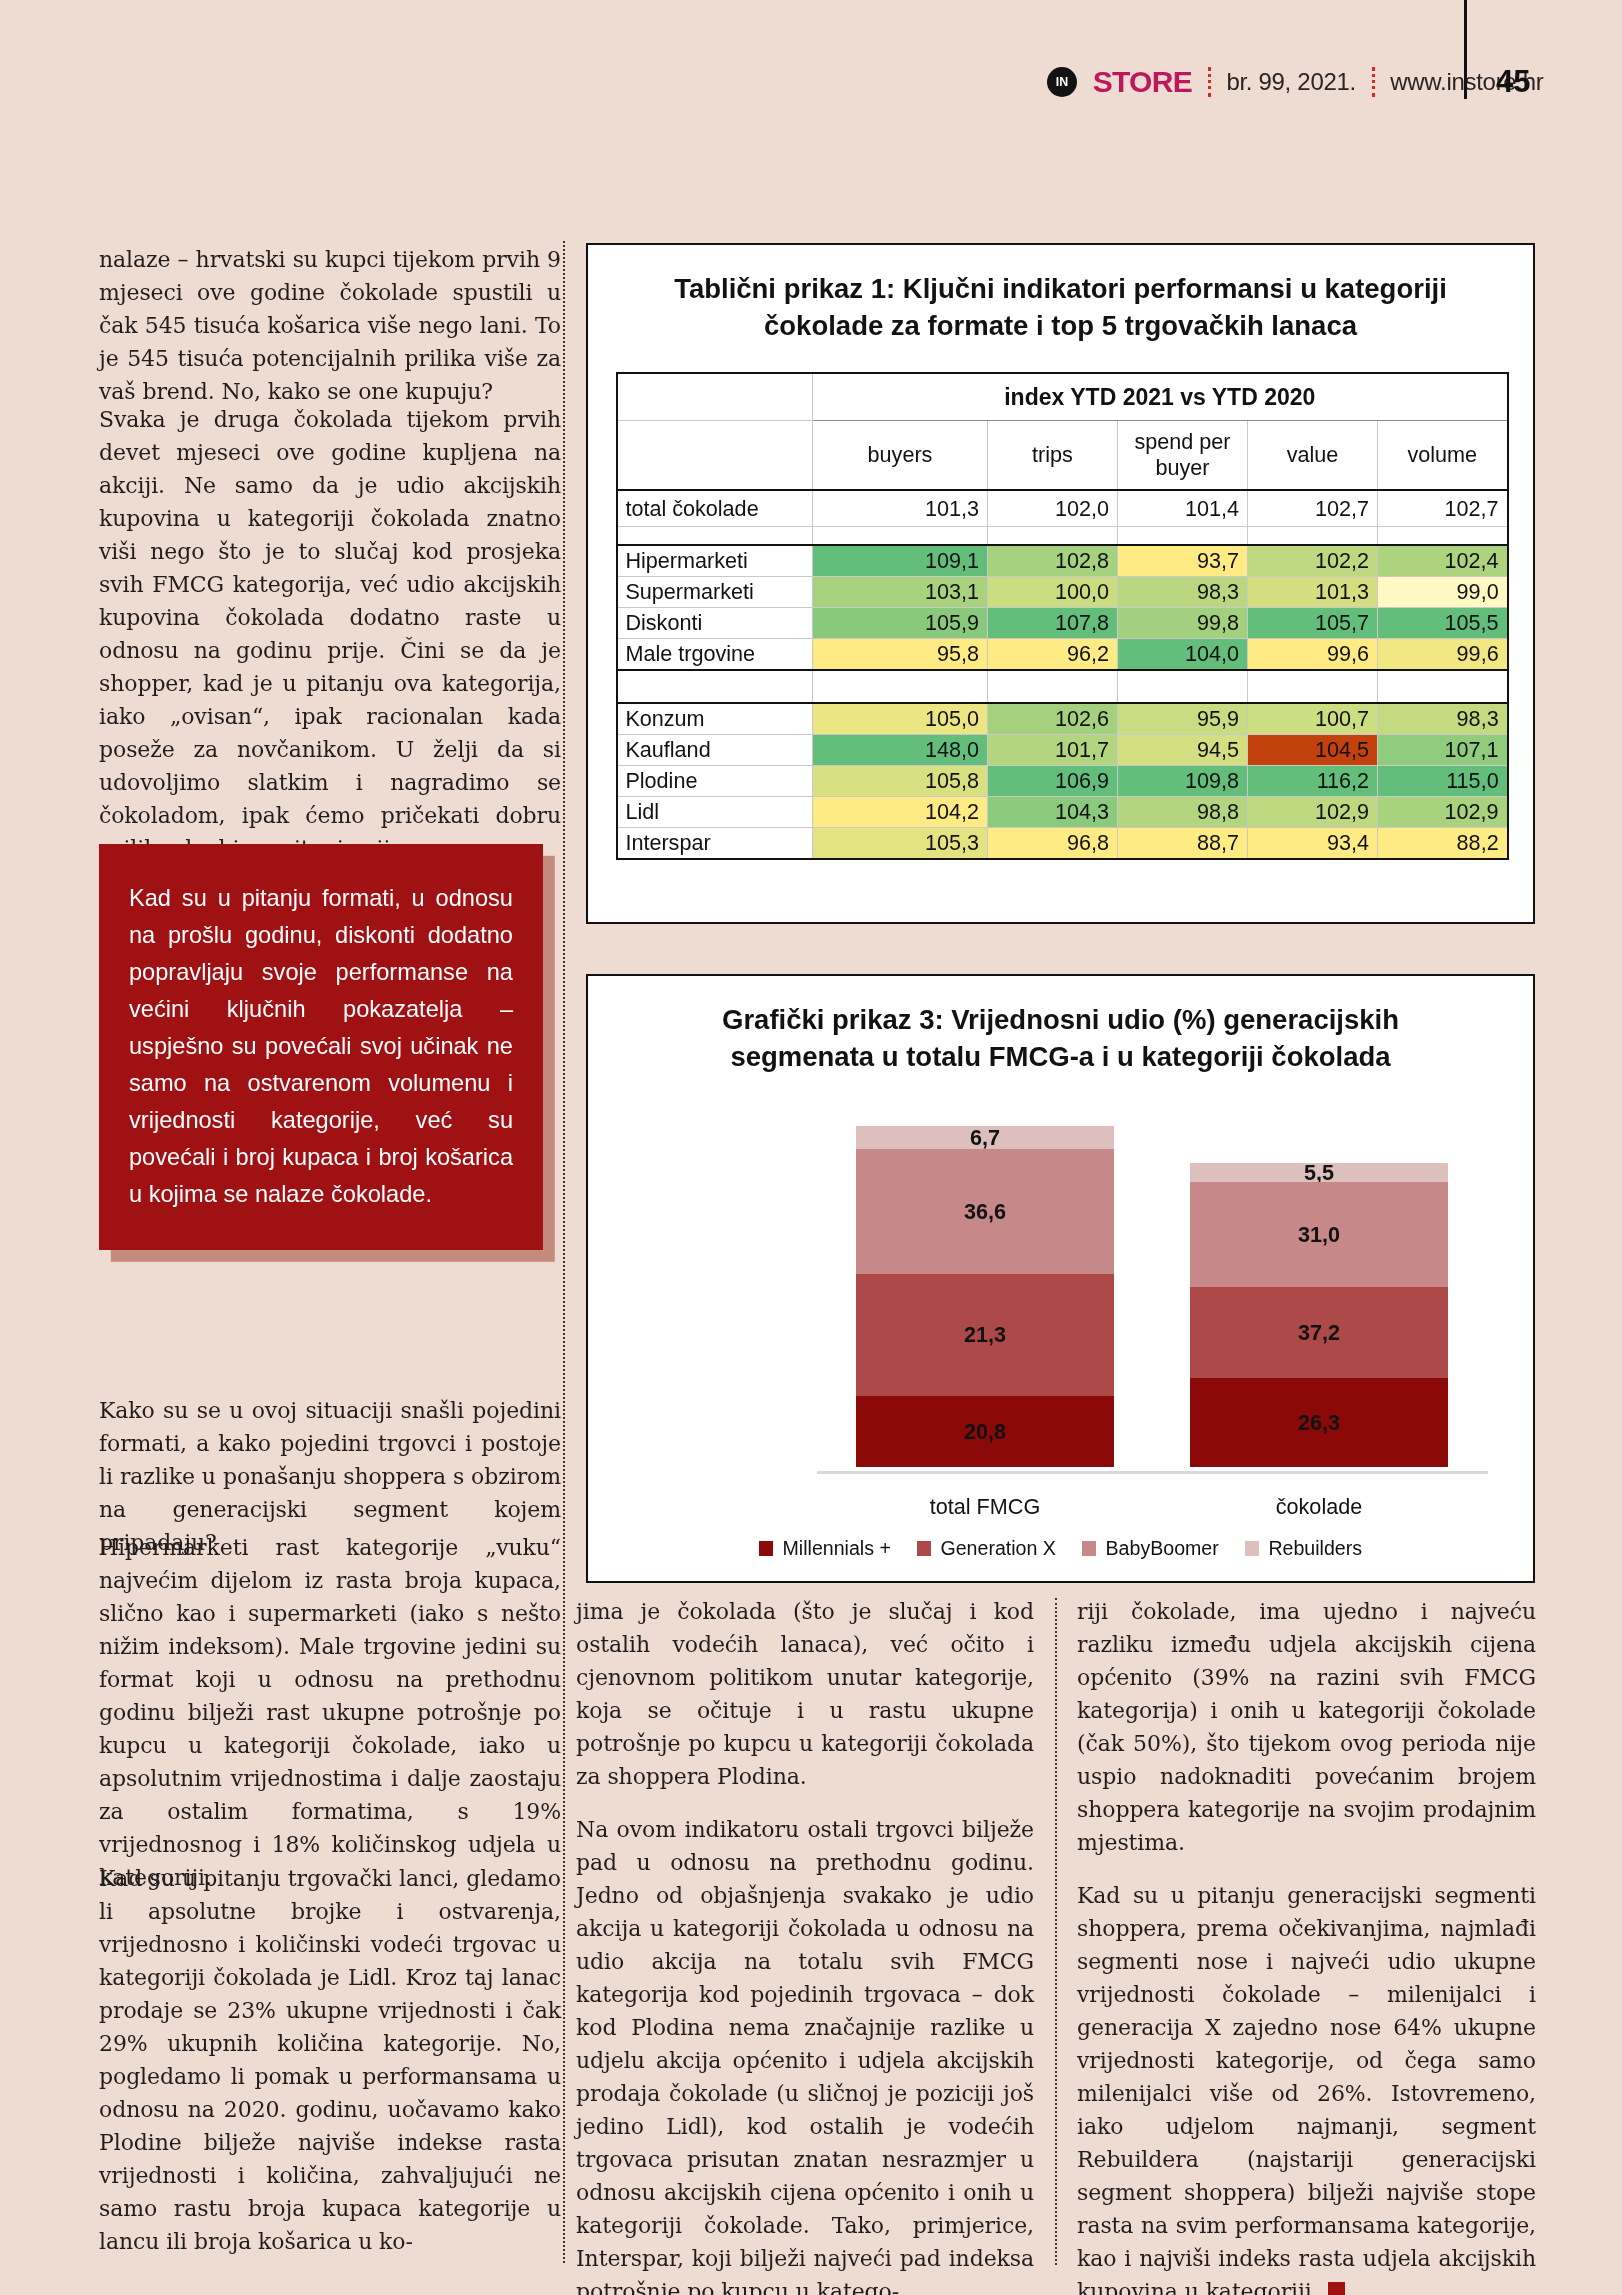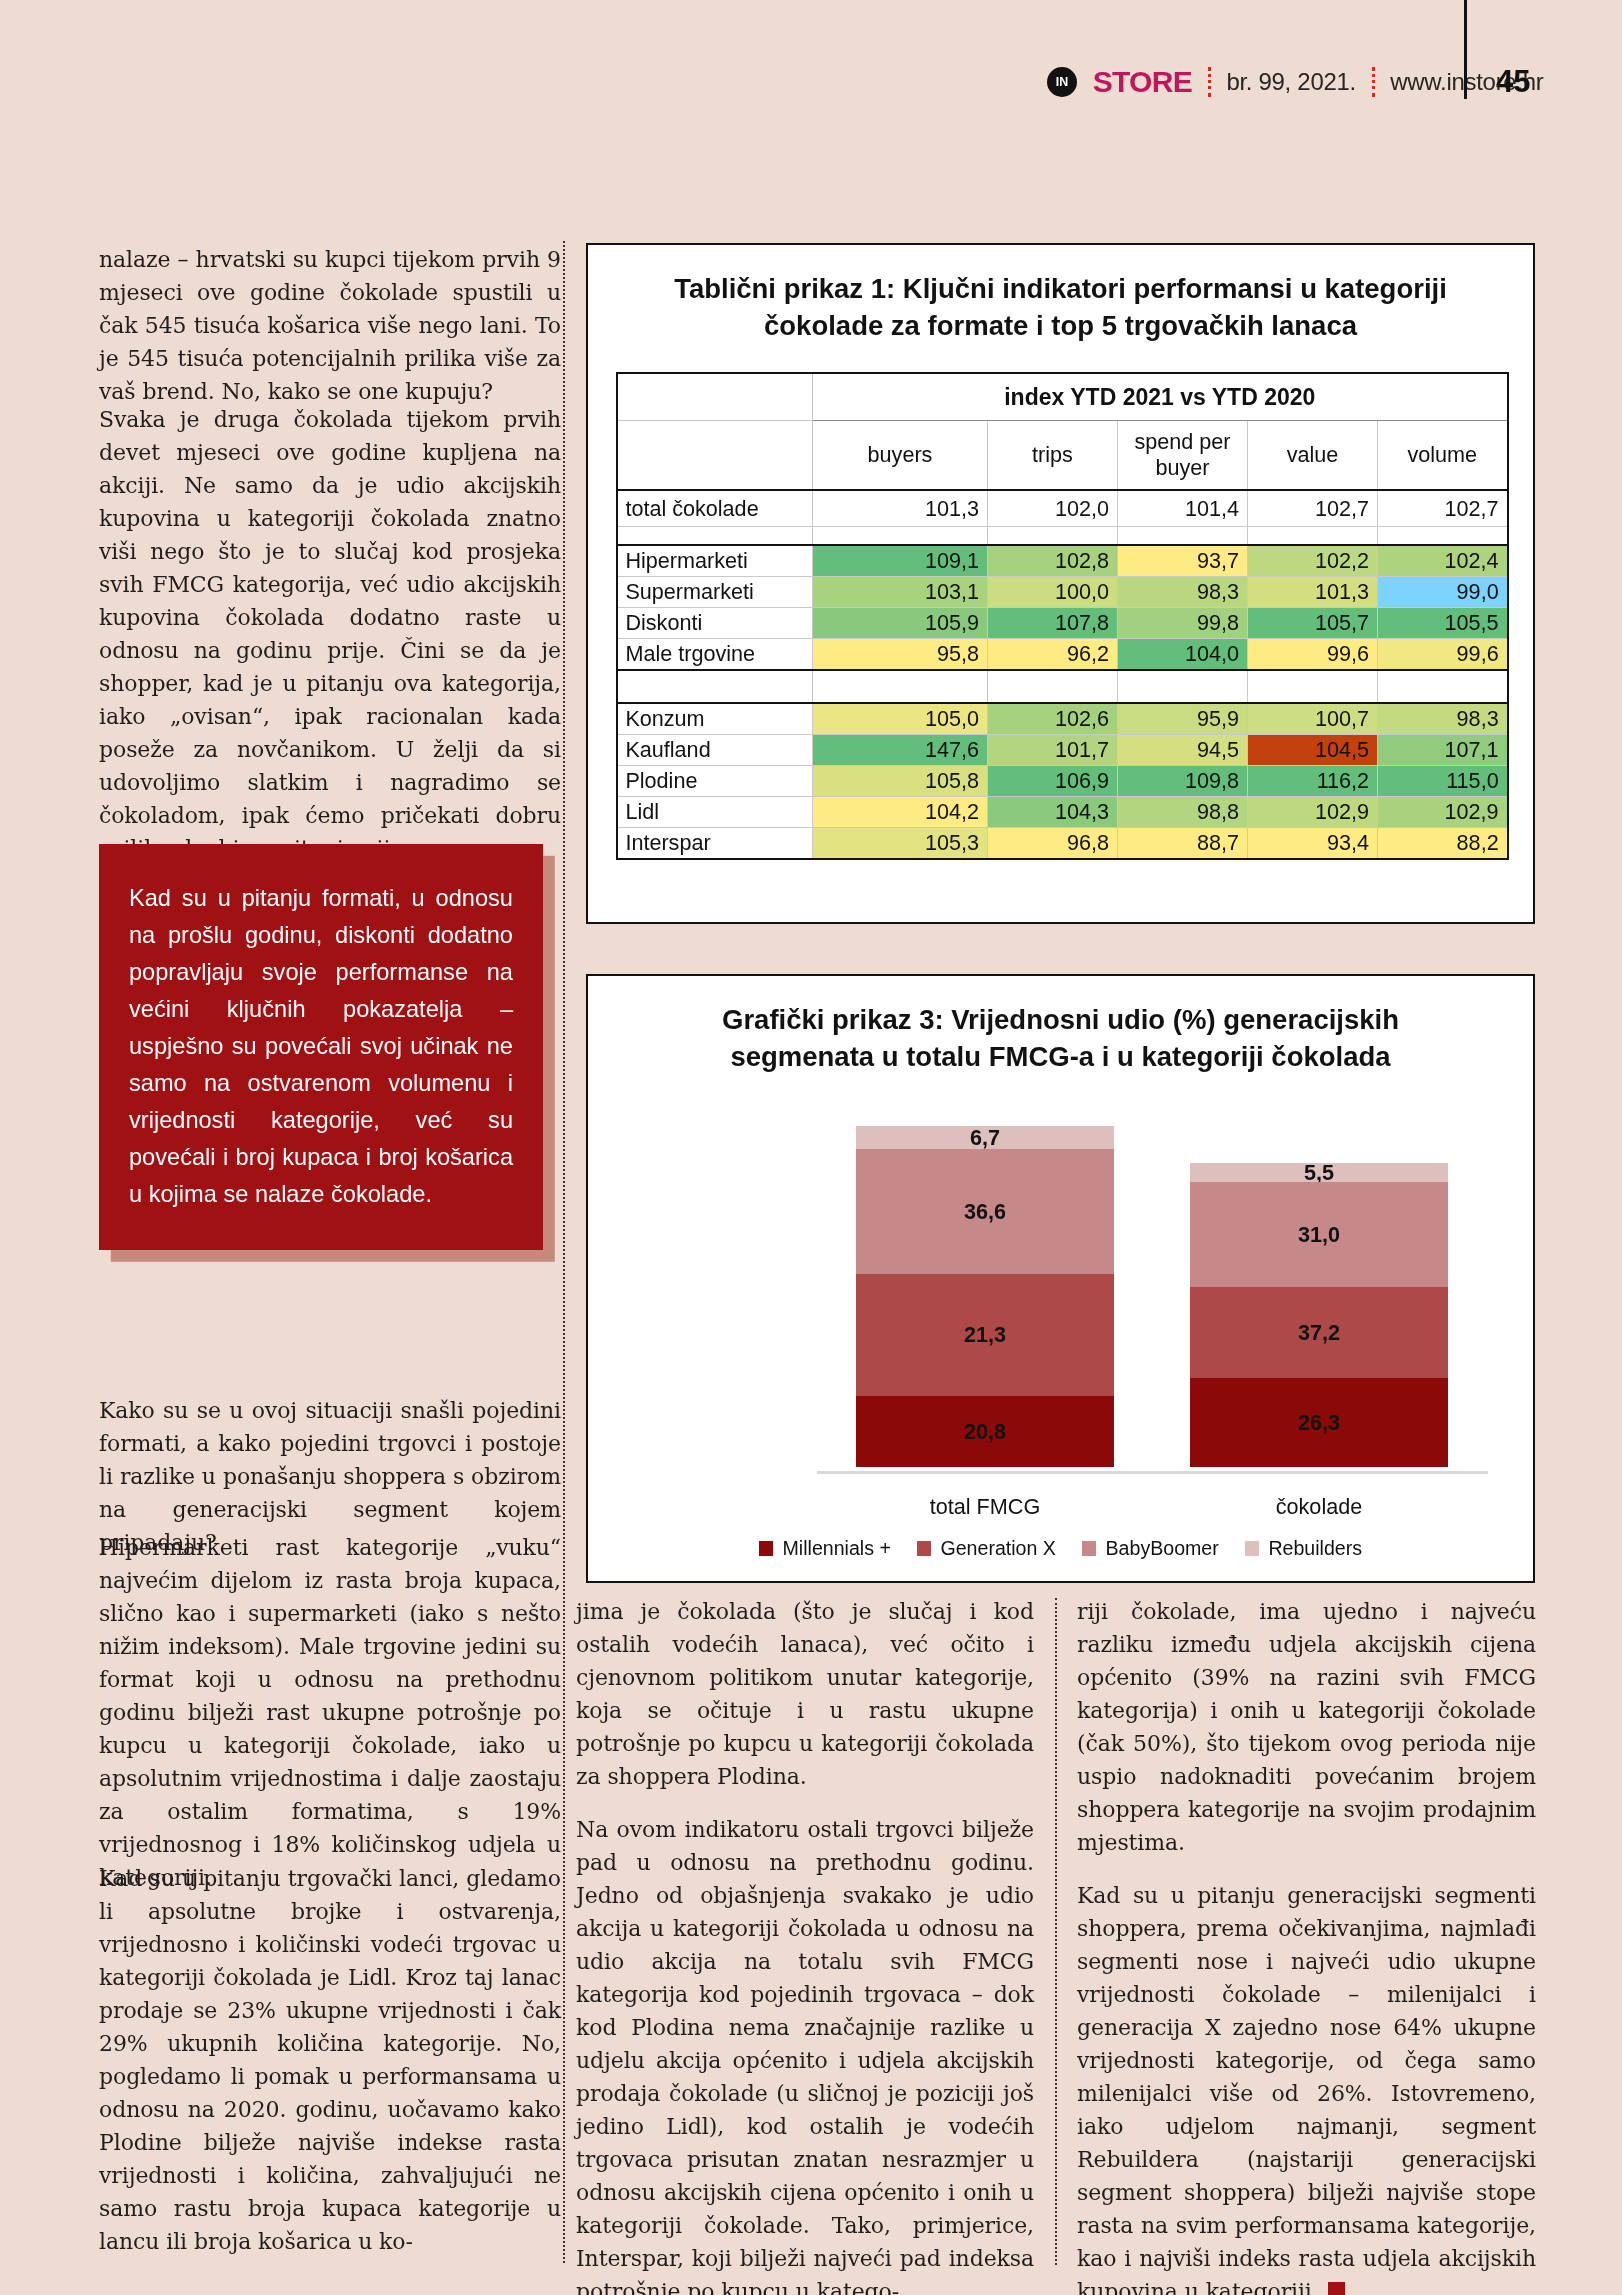--- a/index.html
+++ b/index.html
@@ -157,21 +157,21 @@
             <td class="num" style="background-color: rgb(255, 235, 132);">93,7</td>
             <td class="num" style="background-color: rgb(189, 216, 128);">102,2</td>
             <td class="num" style="background-color: rgb(173, 211, 127);">102,4</td>
           </tr>
           <tr>
             <td class="lbl">Supermarketi</td>
             <td class="num" style="background-color: rgb(169, 210, 127);">103,1</td>
             <td class="num" style="background-color: rgb(204, 220, 129);">100,0</td>
             <td class="num" style="background-color: rgb(185, 215, 128);">98,3</td>
             <td class="num" style="background-color: rgb(212, 222, 129);">101,3</td>
-            <td class="num" style="background-color: #7dd3fc;">99,0</td>
+            <td class="num" style="background-color: #fef9c3;">99,0</td>
           </tr>
           <tr>
             <td class="lbl">Diskonti</td>
             <td class="num" style="background-color: rgb(137, 201, 125);">105,9</td>
             <td class="num" style="background-color: rgb(99, 190, 123);">107,8</td>
             <td class="num" style="background-color: rgb(163, 208, 127);">99,8</td>
             <td class="num" style="background-color: rgb(99, 190, 123);">105,7</td>
             <td class="num" style="background-color: rgb(99, 190, 123);">105,5</td>
           </tr>
           <tr class="group-end">
@@ -193,21 +193,21 @@
           <tr class="group-start">
             <td class="lbl">Konzum</td>
             <td class="num" style="background-color: rgb(236, 229, 131);">105,0</td>
             <td class="num" style="background-color: rgb(165, 209, 127);">102,6</td>
             <td class="num" style="background-color: rgb(202, 220, 129);">95,9</td>
             <td class="num" style="background-color: rgb(205, 221, 129);">100,7</td>
             <td class="num" style="background-color: rgb(196, 218, 129);">98,3</td>
           </tr>
           <tr>
             <td class="lbl">Kaufland</td>
-            <td class="num" style="background-color: rgb(99, 190, 123);">147,6</td>
+            <td class="num" style="background-color: rgb(99, 190, 123);">148,0</td>
             <td class="num" style="background-color: rgb(179, 213, 128);">101,7</td>
             <td class="num" style="background-color: rgb(212, 223, 130);">94,5</td>
             <td class="num" style="background-color: #c2410c;">104,5</td>
             <td class="num" style="background-color: rgb(145, 203, 126);">107,1</td>
           </tr>
           <tr>
             <td class="lbl">Plodine</td>
             <td class="num" style="background-color: rgb(216, 224, 130);">105,8</td>
             <td class="num" style="background-color: rgb(99, 190, 123);">106,9</td>
             <td class="num" style="background-color: rgb(99, 190, 123);">109,8</td>

